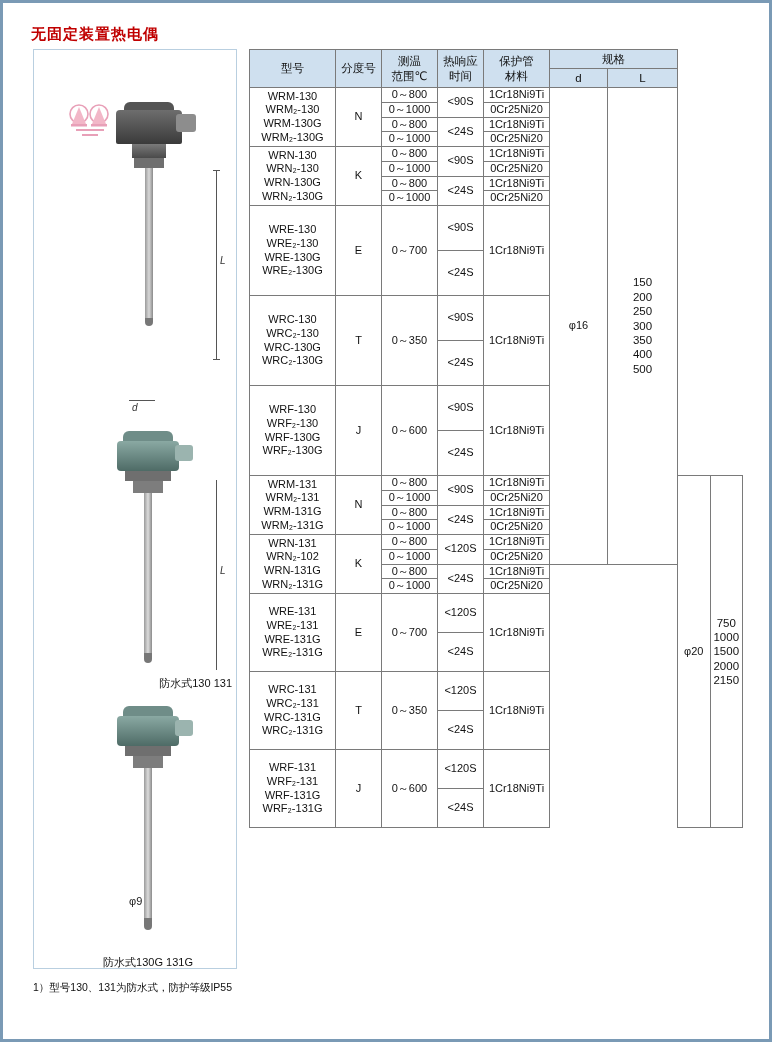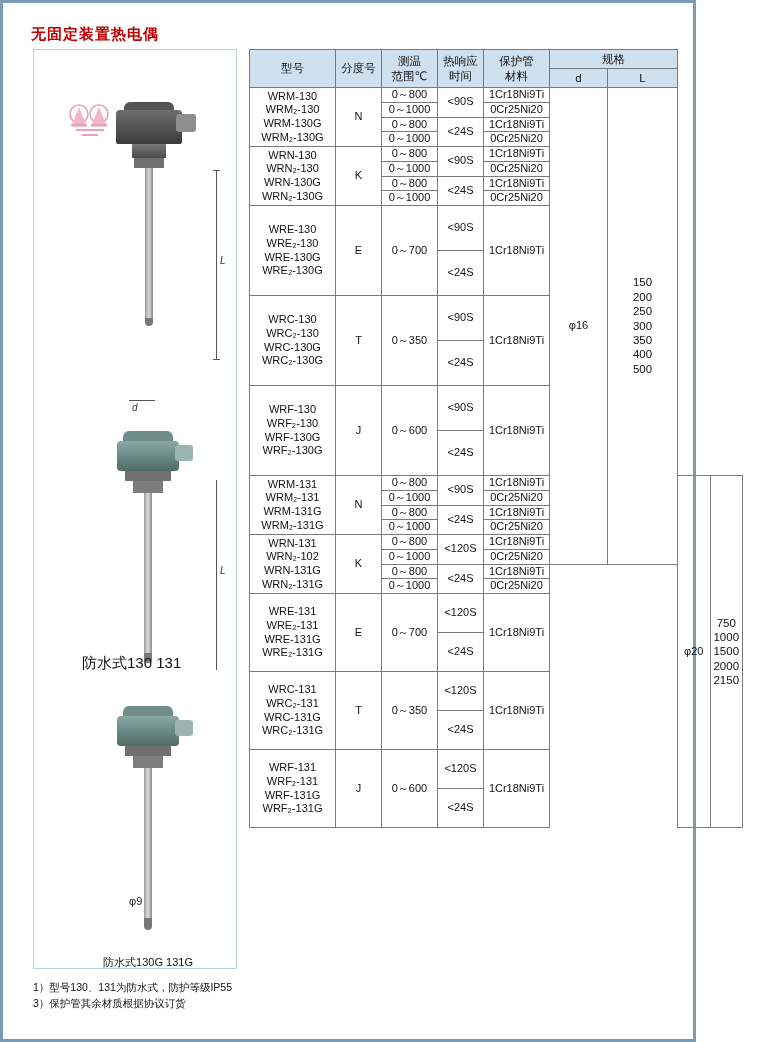--- a/index.html
+++ b/index.html
@@ -6,21 +6,21 @@
   body{
     width:772px;height:1042px;
     background:#ffffff;
     font-family:"Liberation Sans","DejaVu Sans",sans-serif;
     color:#111;
     position:relative;
     overflow:hidden;
   }
   .page{
     position:absolute;
-    left:0;top:0;width:696px;height:1042px;
+    left:0;top:0;width:772px;height:1042px;
     box-sizing:border-box;
     border-left:3px solid #7a9ab5;
     border-right:3px solid #7a9ab5;
     border-top:3px solid #7a9ab5;
     border-bottom:3px solid #7a9ab5;
     padding:0;
   }
   .title{
     position:absolute;
     left:28px;top:22px;
@@ -163,22 +163,22 @@
   .dim-L2{
     position:absolute;left:182px;top:430px;height:190px;width:1px;background:#555;
   }
   .dim-L2-label{
     position:absolute;left:186px;top:515px;font-size:10px;font-style:italic;color:#333;
   }
   .phi9{
     position:absolute;left:95px;top:845px;font-size:11px;color:#222;
   }
   .cap1{
-    position:absolute;left:48px;top:604px;width:150px;text-align:left;
-    font-size:15px;color:#111;
+    position:absolute;left:48px;top:626px;width:150px;text-align:right;
+    font-size:11px;color:#111;
   }
   .cap2{
     position:absolute;left:34px;top:905px;width:160px;text-align:center;
     font-size:11px;color:#111;
   }
   
   table.spec{
     position:absolute;
     left:246px;top:46px;
     border-collapse:collapse;
@@ -531,16 +531,15 @@
         <td rowspan="2">1Cr18Ni9Ti</td>
       </tr>
       <tr>
         <td style="height:38px">&lt;24S</td>
       </tr>
     </tbody>
   </table>
 
   <div class="notes">
     <div>1）型号130、131为防水式，防护等级IP55</div>
-    <div>3）保护管其余材质根据协议订货</div>
   </div>
 
 </div>
 
 </body></html>

